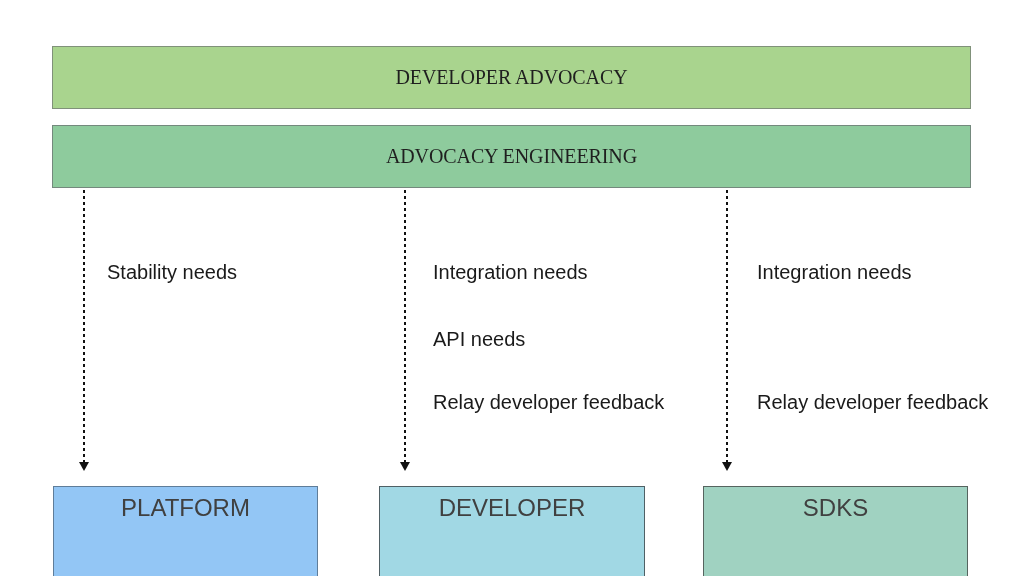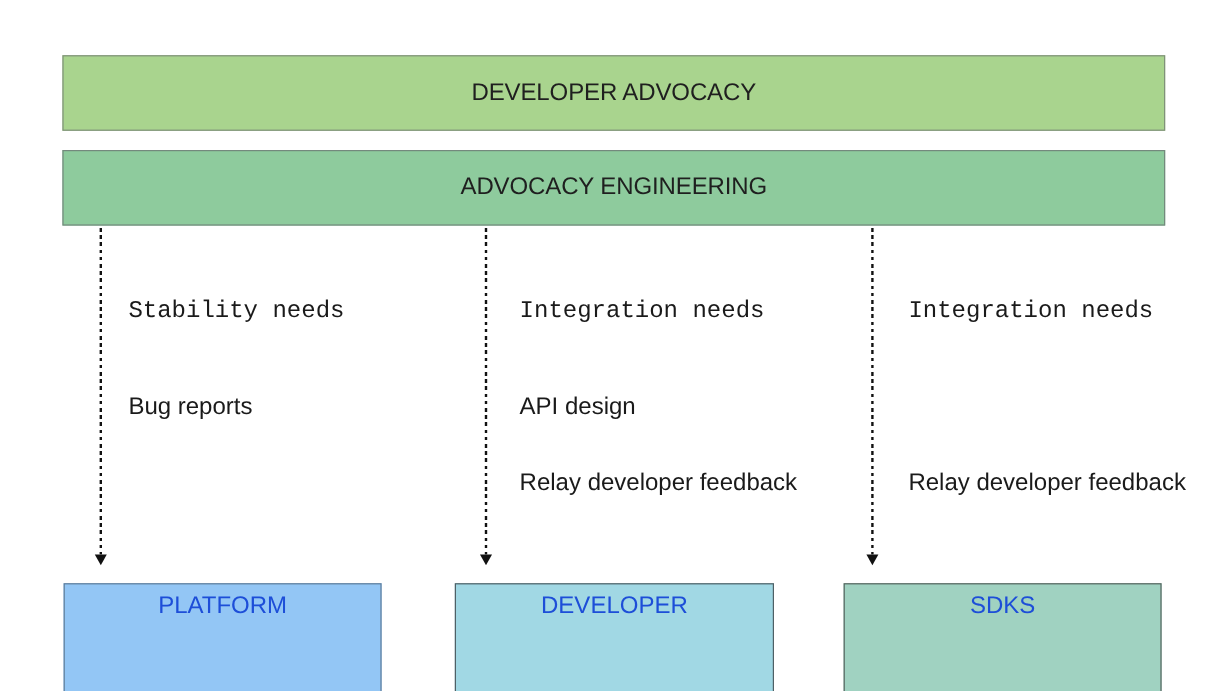--- a/index.html
+++ b/index.html
@@ -23,20 +23,21 @@
     width: 919px;
     height: 63px;
     box-sizing: border-box;
     border: 1px solid #7f8f79;
     display: flex;
     align-items: center;
     justify-content: center;
     font-size: 20px;
     letter-spacing: -0.1px;
     color: #1f1f1f;
+    font-family: Liberation Serif, serif;
   }
   .bar1 { top: 46px; }
   .bar2 { top: 125px; }
 
   .arrow-line {
     position: absolute;
     top: 190px;
     width: 2px;
     height: 272px;
     background: repeating-linear-gradient(to bottom, #111 0 3px, transparent 3px 6px);
@@ -60,38 +61,38 @@
   .need {
     position: absolute;
     font-size: 20px;
     line-height: 24px;
     white-space: nowrap;
     color: #1a1a1a;
   }
   .c1 { left: 107px; }
   .c2 { left: 433px; }
   .c3 { left: 757px; }
-  .r1 { top: 248px; font-family: Liberation Mono, monospace; }
+  .r1 { top: 260px; }
   .r2 { top: 327px; }
   .r3 { top: 390px; }
 
   .dest-box {
     position: absolute;
     top: 486px;
     width: 265px;
     height: 120px;
     box-sizing: border-box;
     border: 1px solid #55636a;
     text-align: center;
   }
   .dest-box .dest-label {
     display: inline-block;
     margin-top: 7px;
-    font-size: 20px;
-    color: #1d4ed8;
+    font-size: 24px;
+    color: #404040;
   }
   .b1 { left: 53px; }
   .b2 { left: 379px; width: 266px; }
   .b3 { left: 703px; }
 </style>
 </head>
 <body>
 
 <div class="stage">
 
@@ -109,24 +110,23 @@
   <div class="arrow a2">
     <div class="arrow-line"></div>
     <div class="arrow-head"></div>
   </div>
   <div class="arrow a3">
     <div class="arrow-line"></div>
     <div class="arrow-head"></div>
   </div>
 
   <div class="need c1 r1">Stability needs</div>
-  <div class="need c1 r2">Bug reports</div>
 
   <div class="need c2 r1">Integration needs</div>
-  <div class="need c2 r2">API design</div>
+  <div class="need c2 r2">API needs</div>
   <div class="need c2 r3">Relay developer feedback</div>
 
   <div class="need c3 r1">Integration needs</div>
   <div class="need c3 r3">Relay developer feedback</div>
 
   <div class="dest-box b1" style="background-color: rgb(147, 198, 245); border-color: rgb(95, 125, 153);">
     <span class="dest-label">PLATFORM</span>
   </div>
   <div class="dest-box b2" style="background-color: rgb(161, 216, 228); border-color: rgb(79, 96, 101);">
     <span class="dest-label">DEVELOPER</span>

